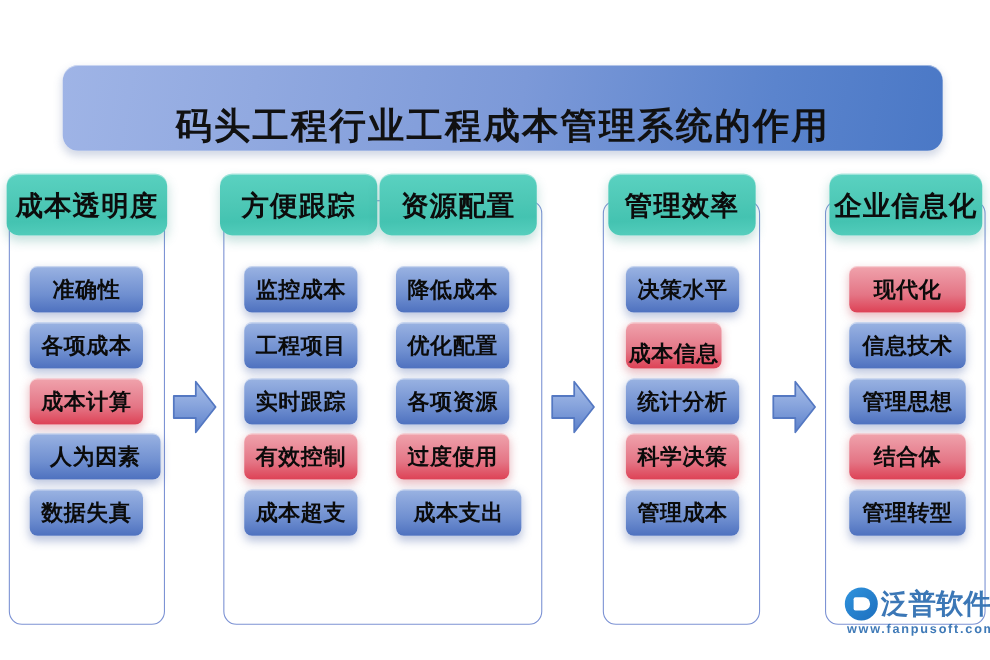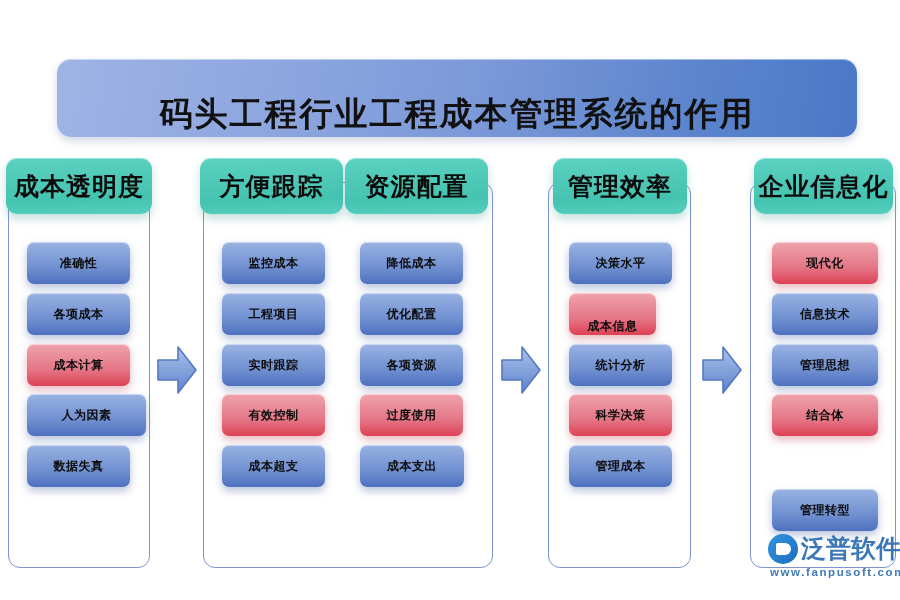--- a/index.html
+++ b/index.html
@@ -79,21 +79,21 @@
   .item-box {
     position: absolute;
     height: 42px;
     border-radius: 7px;
     display: flex;
     align-items: center;
     justify-content: center;
     z-index: 4;
   }
   .item-box span {
-    font-size: 12px;
+    font-size: 20px;
     font-weight: 700;
     color: #0b0b0b;
     letter-spacing: 0.5px;
     font-family: Liberation Sans, sans-serif;
     white-space: nowrap;
   }
   .item-blue {
     background: linear-gradient(180deg, #9ab3e2 0%, #86a2da 28%, #6f8fd0 62%, #4e71bf 100%);
     box-shadow: 0 4px 9px rgba(80,105,170,0.40), inset 0 1px 0 rgba(255,255,255,0.50);
   }
@@ -267,21 +267,21 @@
       </div>
       <div class="item-box item-blue" style="left: 360px; top: 293px; width: 103px;">
         <span>优化配置</span>
       </div>
       <div class="item-box item-blue" style="left: 360px; top: 344px; width: 103px;">
         <span>各项资源</span>
       </div>
       <div class="item-box item-red" style="left: 360px; top: 394px; width: 103px;">
         <span>过度使用</span>
       </div>
-      <div class="item-box item-blue" style="left: 360px; top: 445px; width: 104px;">
+      <div class="item-box item-blue" style="left: 360px; top: 445px; width: 114px;">
         <span>成本支出</span>
       </div>
       <div class="item-box item-blue" style="left: 569px; top: 242px; width: 103px;">
         <span>决策水平</span>
       </div>
       <div class="item-box item-red" style="left: 569px; top: 293px; width: 87px; align-items: flex-end;">
         <span>成本信息</span>
       </div>
       <div class="item-box item-blue" style="left: 569px; top: 344px; width: 103px;">
         <span>统计分析</span>
@@ -297,21 +297,21 @@
       </div>
       <div class="item-box item-blue" style="left: 772px; top: 293px; width: 106px;">
         <span>信息技术</span>
       </div>
       <div class="item-box item-blue" style="left: 772px; top: 344px; width: 106px;">
         <span>管理思想</span>
       </div>
       <div class="item-box item-red" style="left: 772px; top: 394px; width: 106px;">
         <span>结合体</span>
       </div>
-      <div class="item-box item-blue" style="left: 772px; top: 445px; width: 106px; margin-top: 44px;">
+      <div class="item-box item-blue" style="left: 772px; top: 445px; width: 106px;">
         <span>管理转型</span>
       </div>
     </div>
   <div id="arrows-layer">
       <div class="arrow" style="left: 155px; top: 343px;">
         <svg viewBox="0 0 44 54" xmlns="http://www.w3.org/2000/svg">
           <defs>
             <linearGradient id="ag0" x1="0" y1="0" x2="0" y2="1">
               <stop offset="0%" stop-color="#a9c0e8"></stop>
               <stop offset="45%" stop-color="#89a5dd"></stop>

